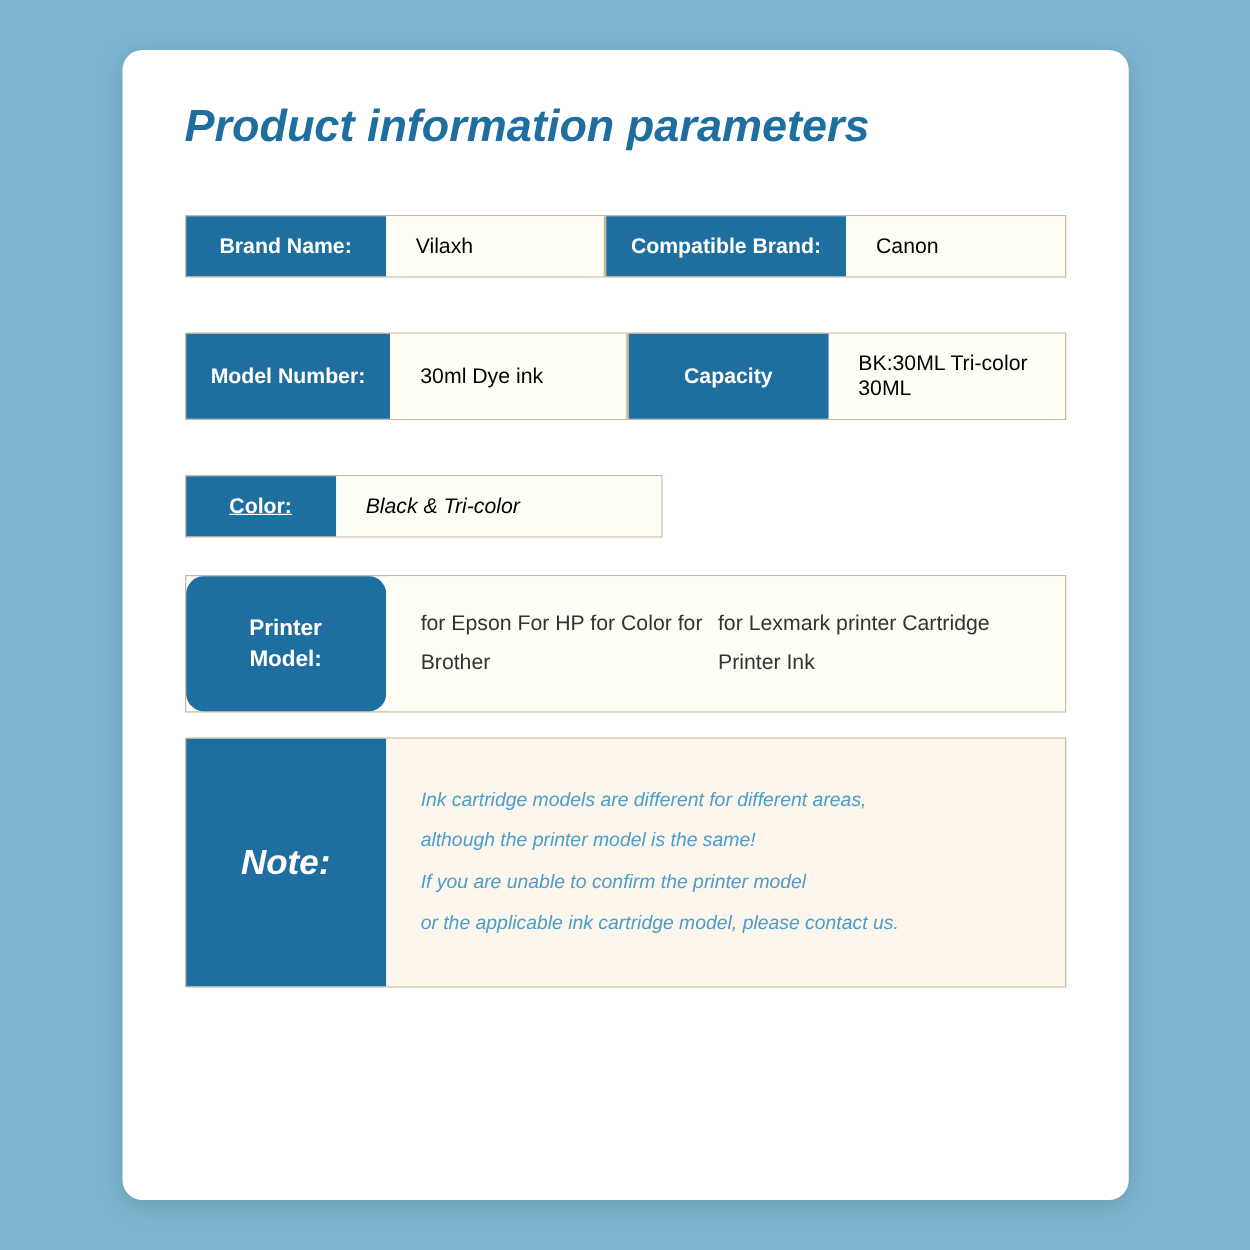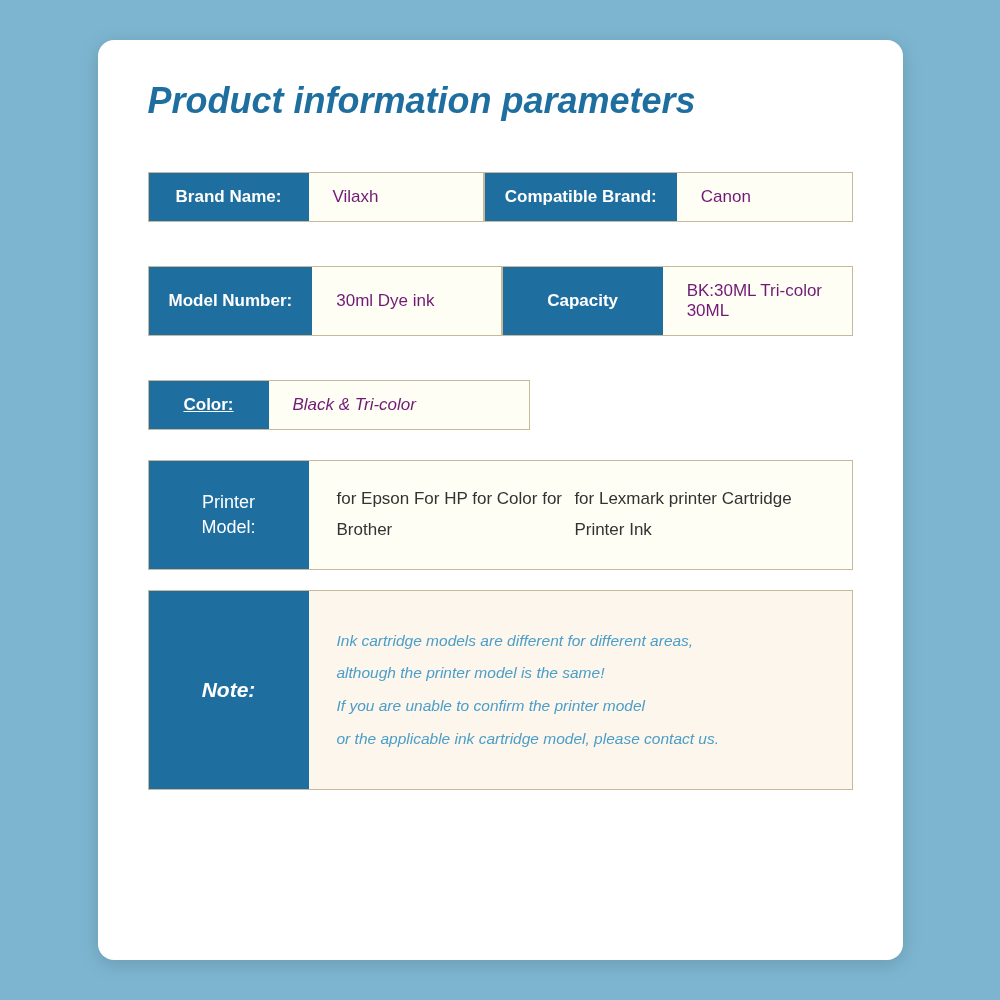--- a/index.html
+++ b/index.html
@@ -38,21 +38,21 @@
       font-size: 17px;
       padding: 14px 20px;
       display: flex;
       align-items: center;
       justify-content: center;
       min-width: 160px;
       text-align: center;
     }
     .value-cell {
       background-color: #fffef5;
-      color: #701a75;
+      color: #000000;
       font-size: 17px;
       padding: 14px 24px;
       display: flex;
       align-items: center;
       flex: 1;
     }
     .divider {
       width: 1.5px;
       background: #c8b99a;
     }
@@ -73,29 +73,30 @@
     }
     .printer-row {
       display: flex;
       margin-bottom: 20px;
       border: 1.5px solid #c8b99a;
       min-height: 110px;
     }
     .printer-label {
       background-color: #1e6fa0;
       color: #fff;
-      font-weight: normal;
+      font-weight: bold;
       font-size: 18px;
       padding: 20px;
       display: flex;
       align-items: center;
       justify-content: center;
       min-width: 160px;
       text-align: center;
       line-height: 1.4;
+      border-radius: 14px;
     }
     .printer-value {
       background-color: #fffef5;
       color: #333;
       font-size: 17px;
       padding: 20px 28px;
       display: flex;
       align-items: center;
       flex: 1;
       line-height: 1.8;
@@ -103,21 +104,21 @@
     .note-row {
       display: flex;
       border: 1.5px solid #c8b99a;
       min-height: 200px;
     }
     .note-label {
       background-color: #1e6fa0;
       color: #fff;
       font-weight: 900;
       font-style: italic;
-      font-size: 21px;
+      font-size: 28px;
       padding: 20px;
       display: flex;
       align-items: center;
       justify-content: center;
       min-width: 160px;
       text-align: center;
     }
     .note-value {
       background-color: #fdf6ec;
       color: #4a9ec9;

